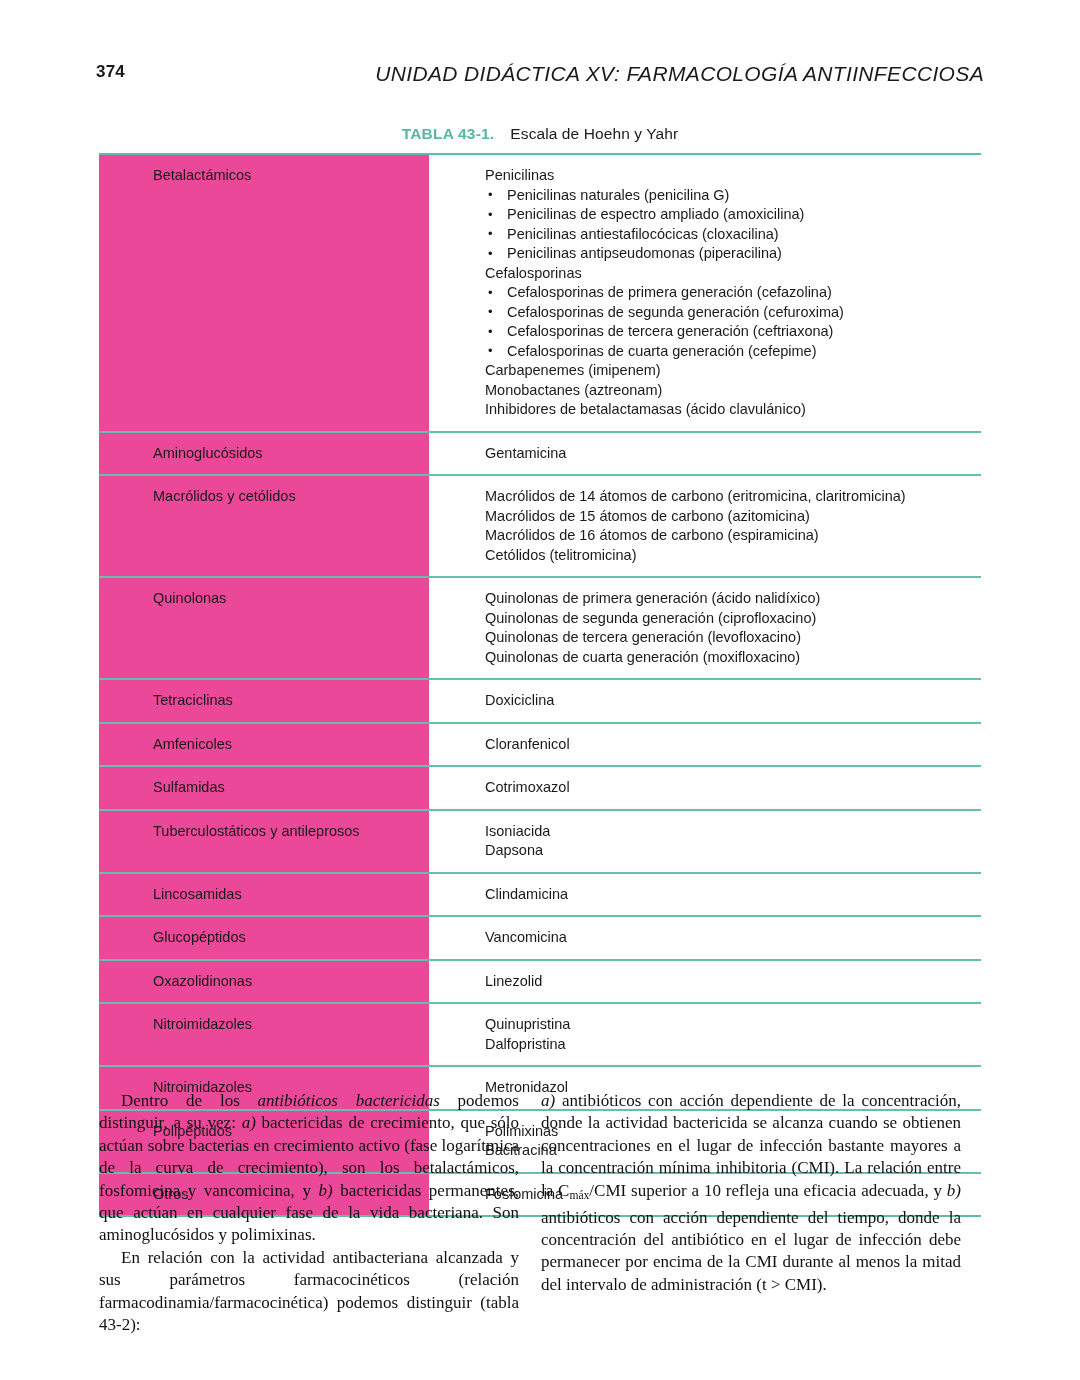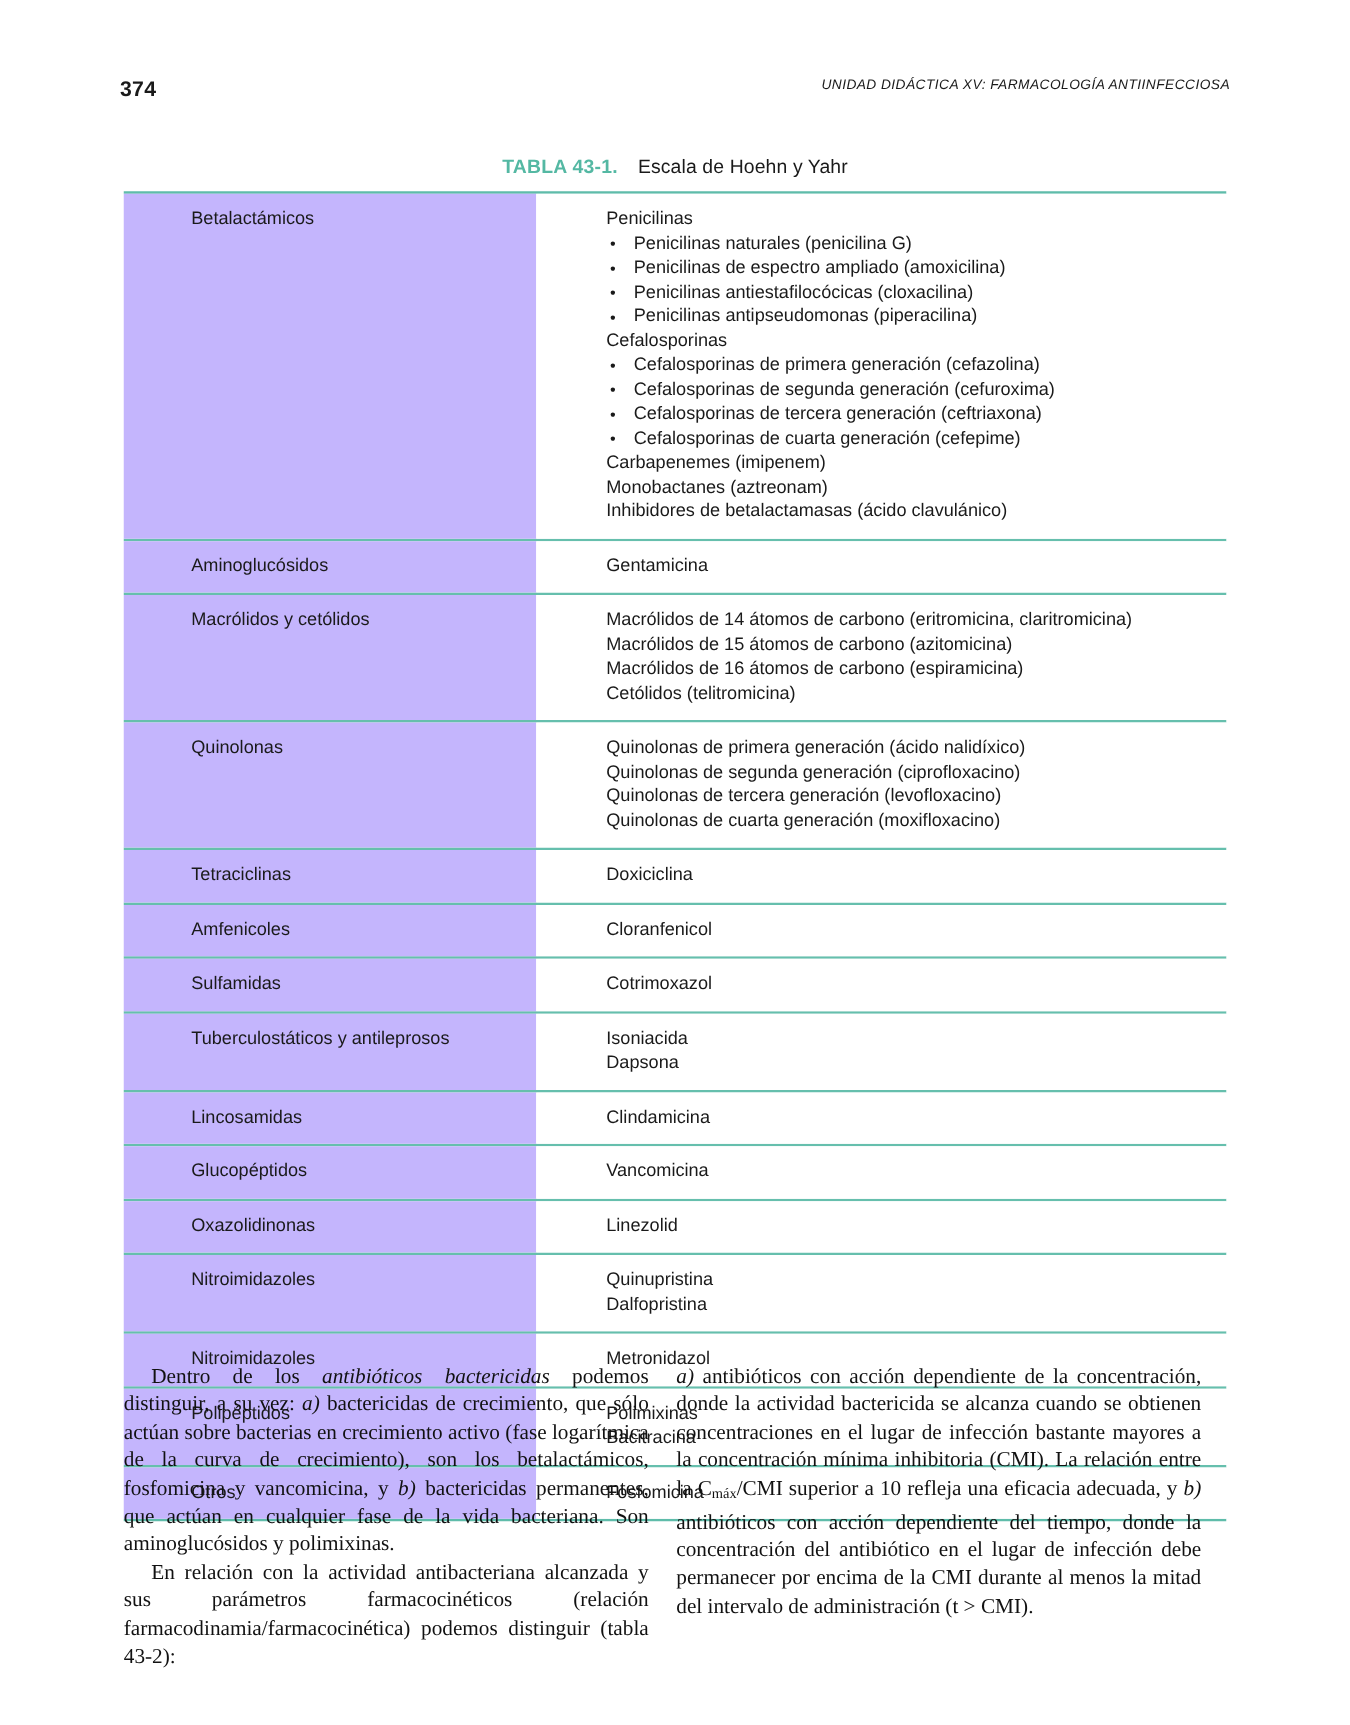--- a/index.html
+++ b/index.html
@@ -29,21 +29,21 @@
   }
   .folio {
     font-family: "Liberation Sans", sans-serif;
     font-size: 17px;
     font-weight: bold;
     color: #1a1a1a;
     letter-spacing: 0.2px;
   }
   .head-title {
     font-family: "Liberation Sans", sans-serif;
-    font-size: 11px;
+    font-size: 21px;
     font-style: italic;
     color: #1a1a1a;
     letter-spacing: 0.35px;
   }
 
   
   .table-caption {
     position: absolute;
     top: 125px;
     left: 96px;
@@ -81,21 +81,21 @@
   .rule.bottom { height: 2px; background: #5fbcaa; }
 
   .trow {
     display: flex;
     align-items: stretch;
     width: 100%;
   }
   .cell-cat {
     width: 330px;
     flex: 0 0 330px;
-    background: #c4b5fd;
+    background: #ec4899;
     padding: 11px 0 11px 54px;
     box-sizing: border-box;
     font-size: 14.5px;
     line-height: 19.5px;
     color: #1a1a1a;
   }
   .cell-val {
     flex: 1 1 auto;
     background: #ffffff;
     padding: 11px 10px 11px 56px;

